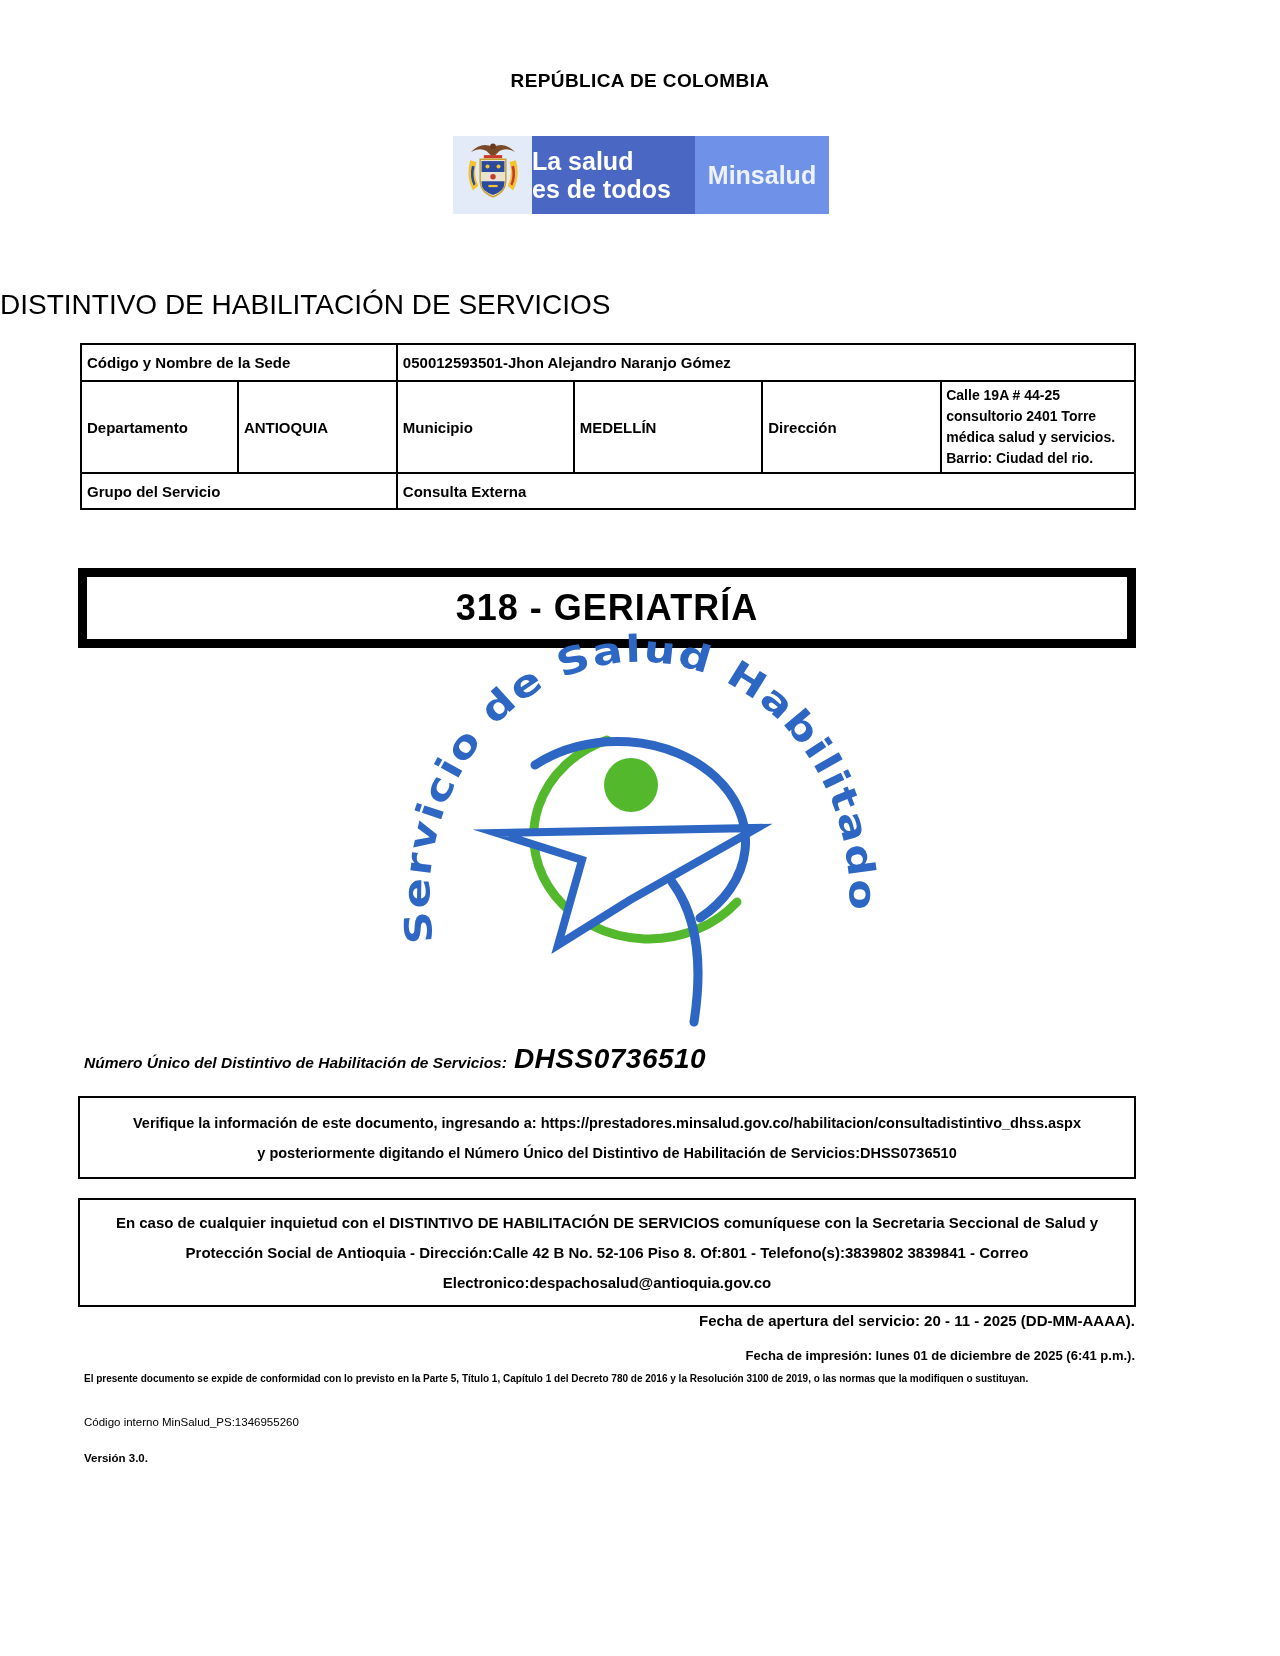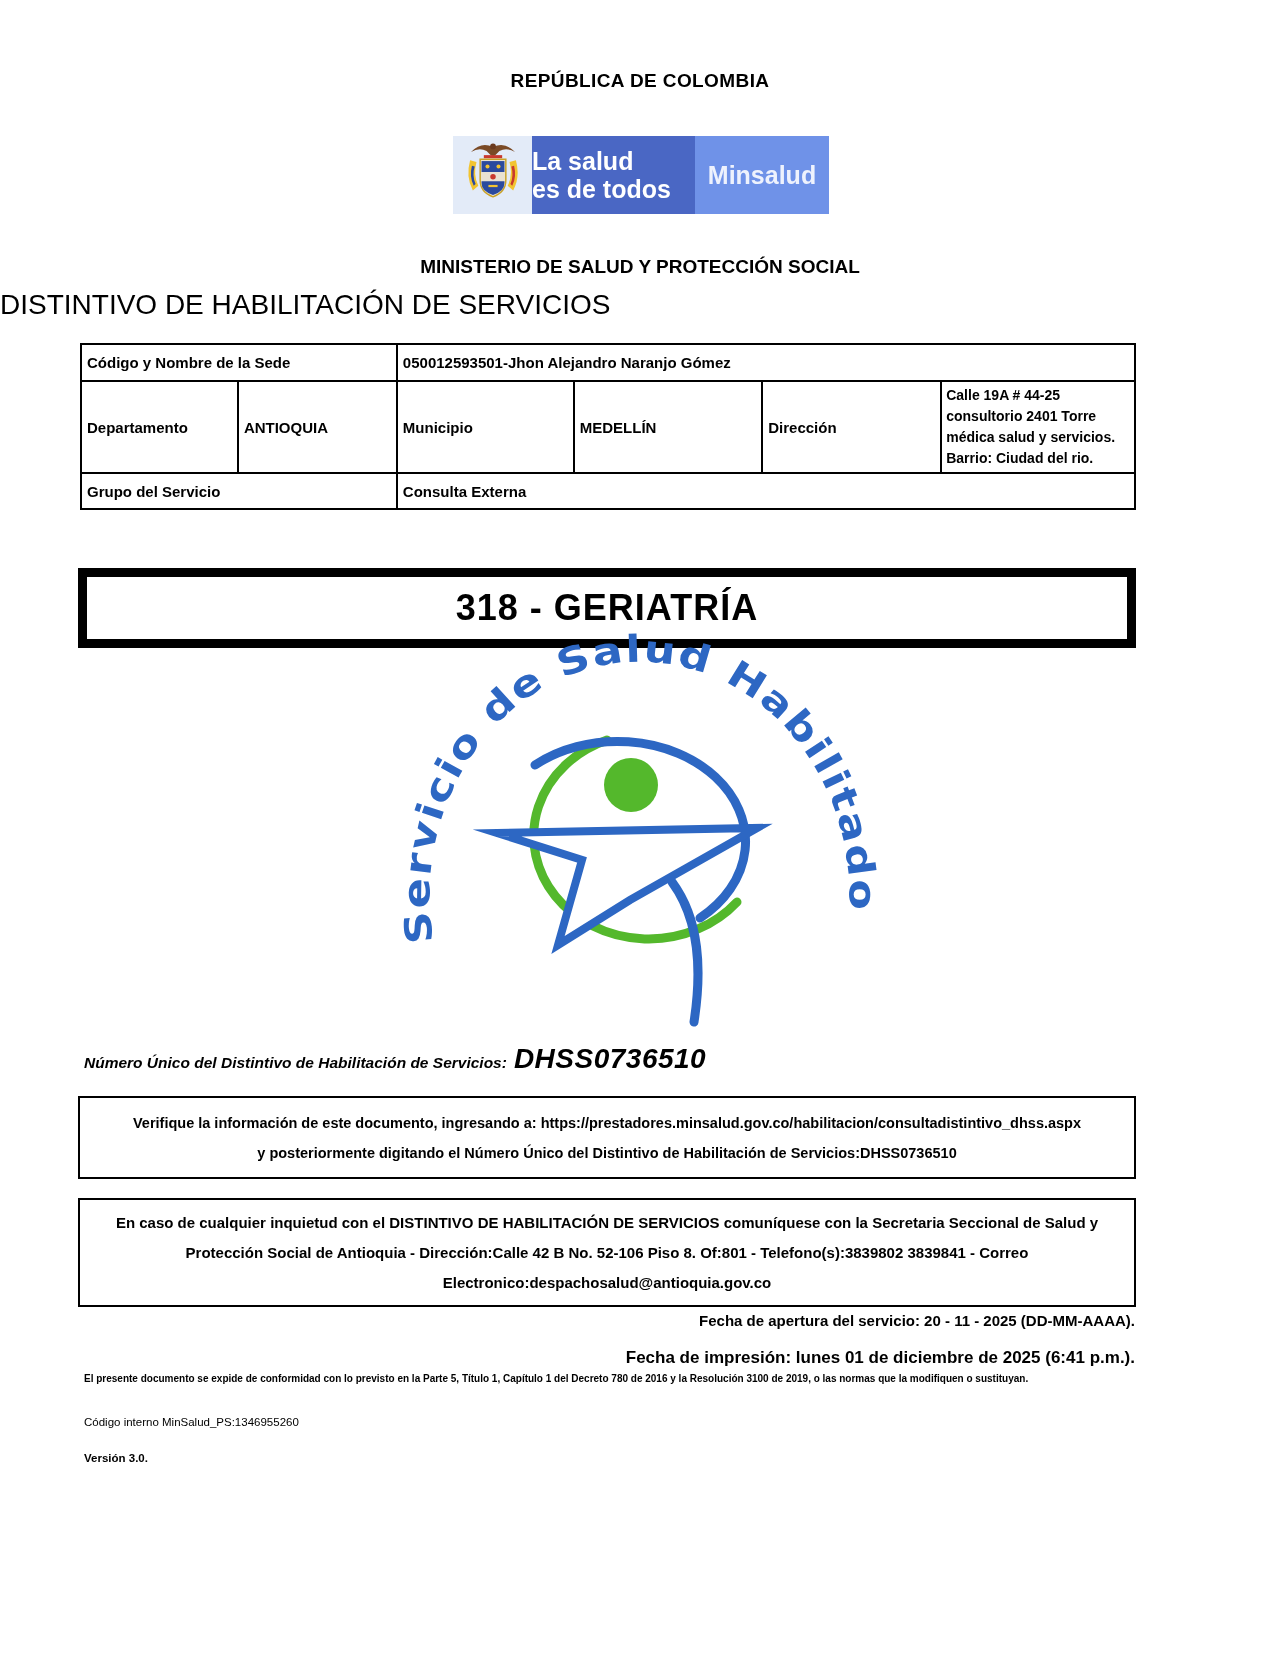--- a/index.html
+++ b/index.html
@@ -46,21 +46,21 @@
 
   
   .verify-box{top:1096px;left:78px;width:1058px;box-sizing:border-box;border:2px solid #000;
       padding:10px 0 9px 0;text-align:center;font-weight:bold;font-size:14.5px;line-height:30px;}
   .contact-box{top:1198px;left:78px;width:1058px;box-sizing:border-box;border:2px solid #000;
       padding:8px 0 7px 0;text-align:center;font-weight:bold;font-size:15px;line-height:30px;}
   .nowrap{white-space:nowrap;}
 
   
   .date-apertura{top:1312px;right:145px;font-size:15px;font-weight:bold;}
-  .date-impresion{top:1348px;right:145px;font-size:17px;font-weight:bold;}
+  .date-impresion{top:1348px;right:145px;font-size:13px;font-weight:bold;}
   .legal-note{top:1373px;left:84px;font-size:10px;font-weight:bold;white-space:nowrap;}
   .internal-code{top:1416px;left:84px;font-size:11.5px;font-weight:normal;}
   .version-note{top:1452px;left:84px;font-size:11.5px;font-weight:bold;}
 </style>
 </head>
 <body>
 
 <div class="page">
 
   <div class="abs republic-title">REPÚBLICA DE COLOMBIA</div>
@@ -87,21 +87,20 @@
         </svg>
       </span>
     </div>
     <div class="slogan-section">
       <div>La salud</div>
       <div>es de todos</div>
     </div>
     <div class="brand-section">Minsalud</div>
   </div>
 
-  <div class="abs ministry-title">MINISTERIO DE SALUD Y PROTECCIÓN SOCIAL</div>
   <div class="abs doc-title">DISTINTIVO DE HABILITACIÓN DE SERVICIOS</div>
 
   <table class="abs info-table">
     <colgroup>
       <col style="width:14.9%">
         <col style="width:15.1%">
         <col style="width:16.8%">
       <col style="width:17.9%">
         <col style="width:17.0%">
         <col style="width:18.4%">

